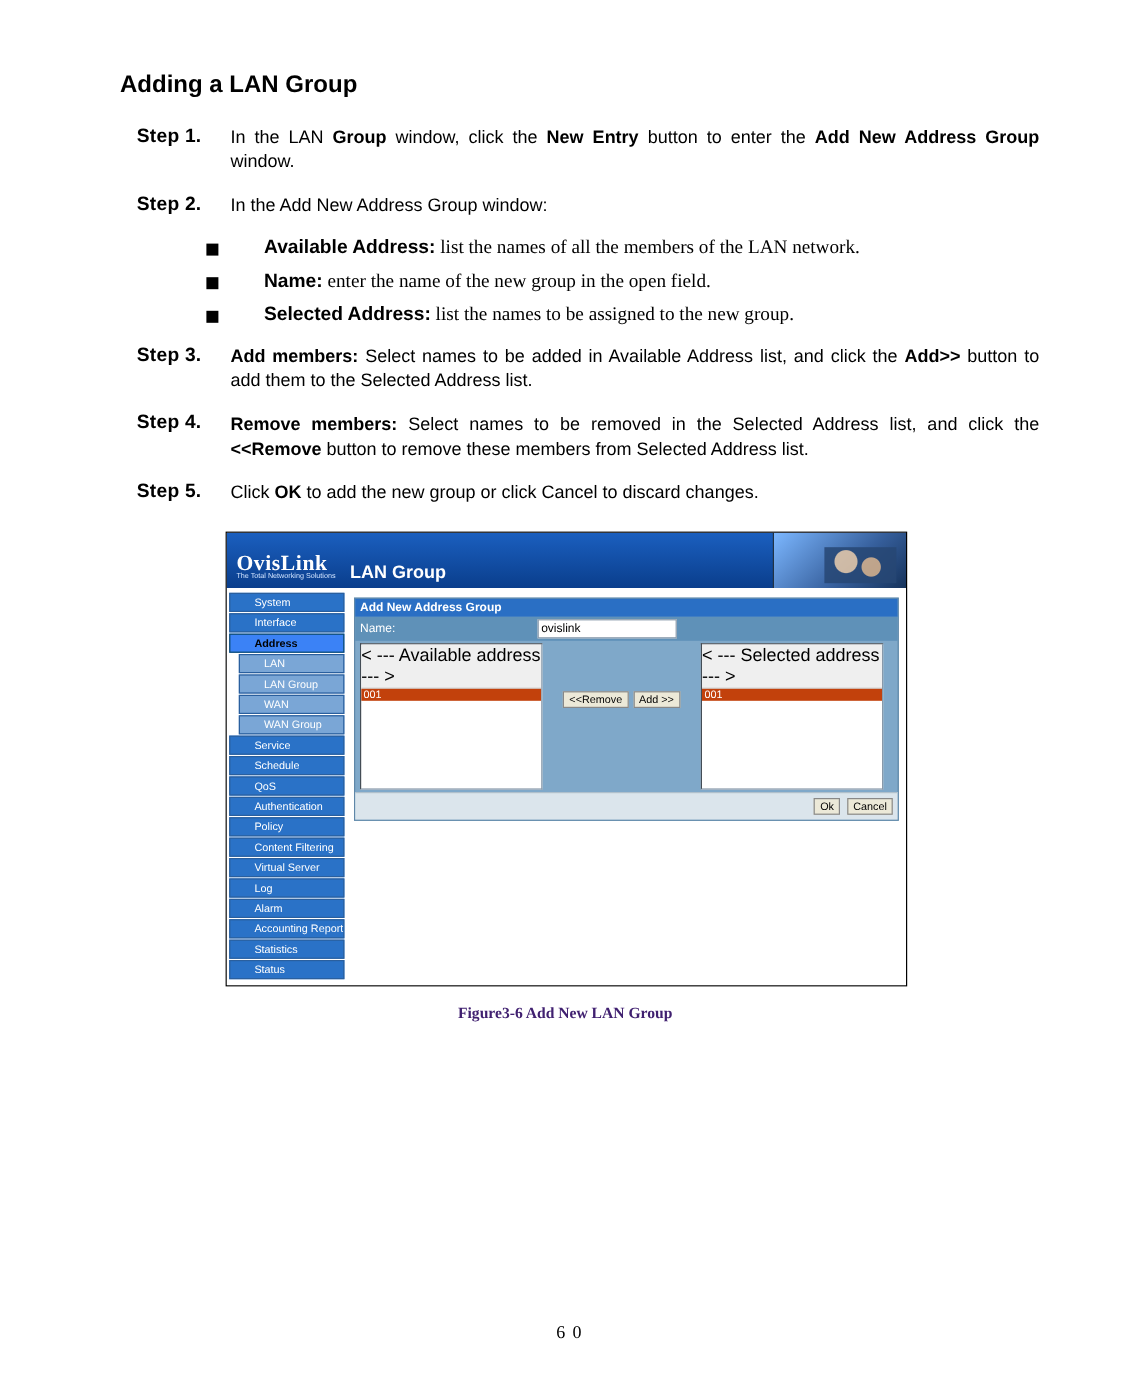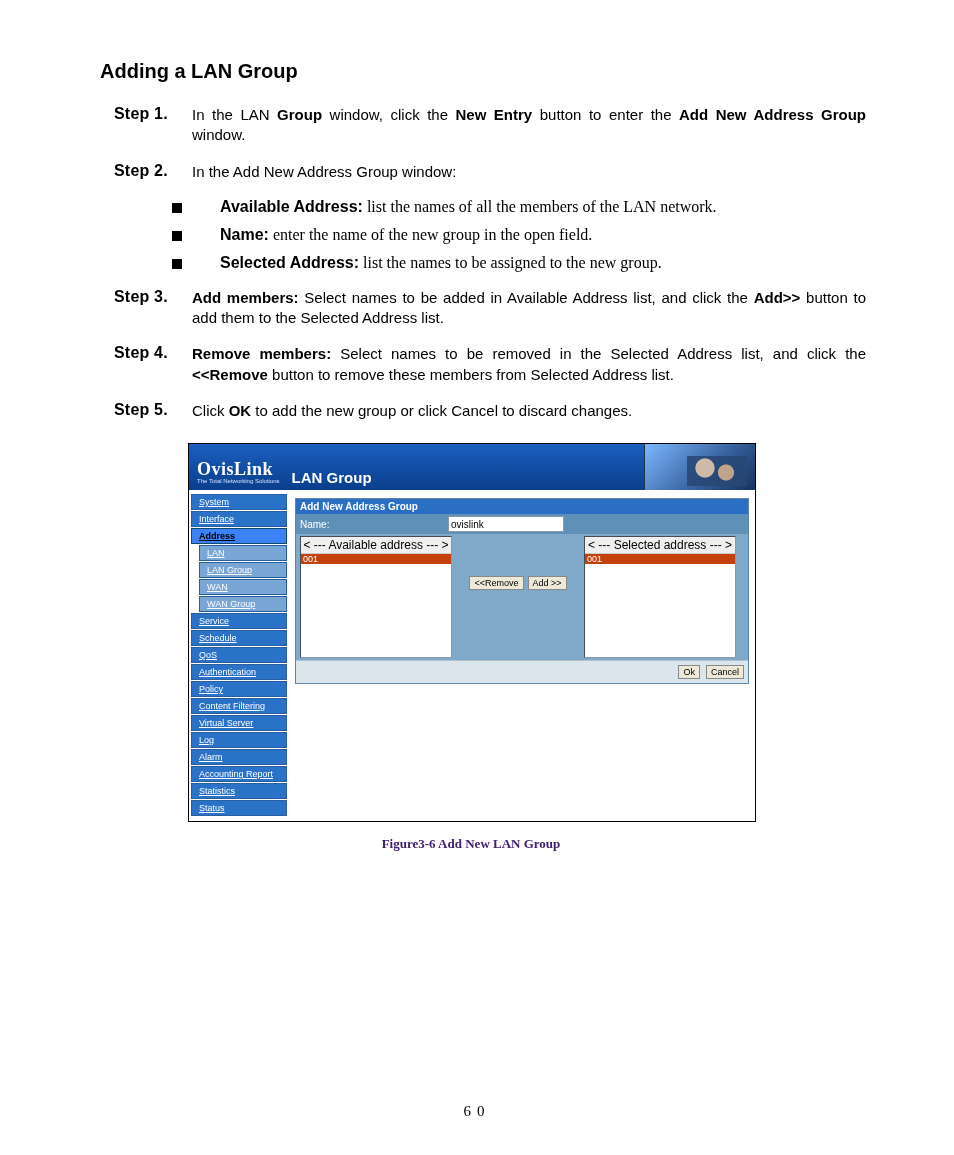--- a/index.html
+++ b/index.html
@@ -127,29 +127,28 @@
     background: #fff;
     min-height: 326px;
   }
   .sidebar {
     width: 96px;
     padding: 4px 2px;
     background: #fff;
   }
   .nav-item, .nav-sub, .nav-active {
     font-size: 9px;
-    padding: 2px 7px;
+    padding: 2px 20px;
     margin-bottom: 1px;
     border: 1px solid #2a5f9e;
     background: #2a72c7;
     color: #fff;
     white-space: nowrap;
     overflow: hidden;
     cursor: default;
-    text-decoration: underline;
   }
   .nav-sub {
     margin-left: 8px;
     background: #7aa6d6;
   }
   .nav-active {
     background: #3b82f6;
     color: #000;
     font-weight: bold;
     border: 1px solid #0c4a6e;
@@ -198,25 +197,25 @@
   }
   .listbox {
     width: 150px;
     height: 120px;
     background: #fff;
     border: 1px inset #89a;
     font-size: 9px;
     overflow-y: scroll;
   }
   .listbox .hd {
-    text-align: center;
+    text-align: left;
     background: #efefef;
     border-bottom: 1px solid #ccc;
     padding: 1px 0;
-    font-size:12px;
+    font-size:15px;
   }
   .listbox .sel {
     background: #c2410c;
     color: #fff;
     padding: 0 2px;
   }
   .midbtns {
     display: flex;
     flex-direction: row;
     justify-content: center;

